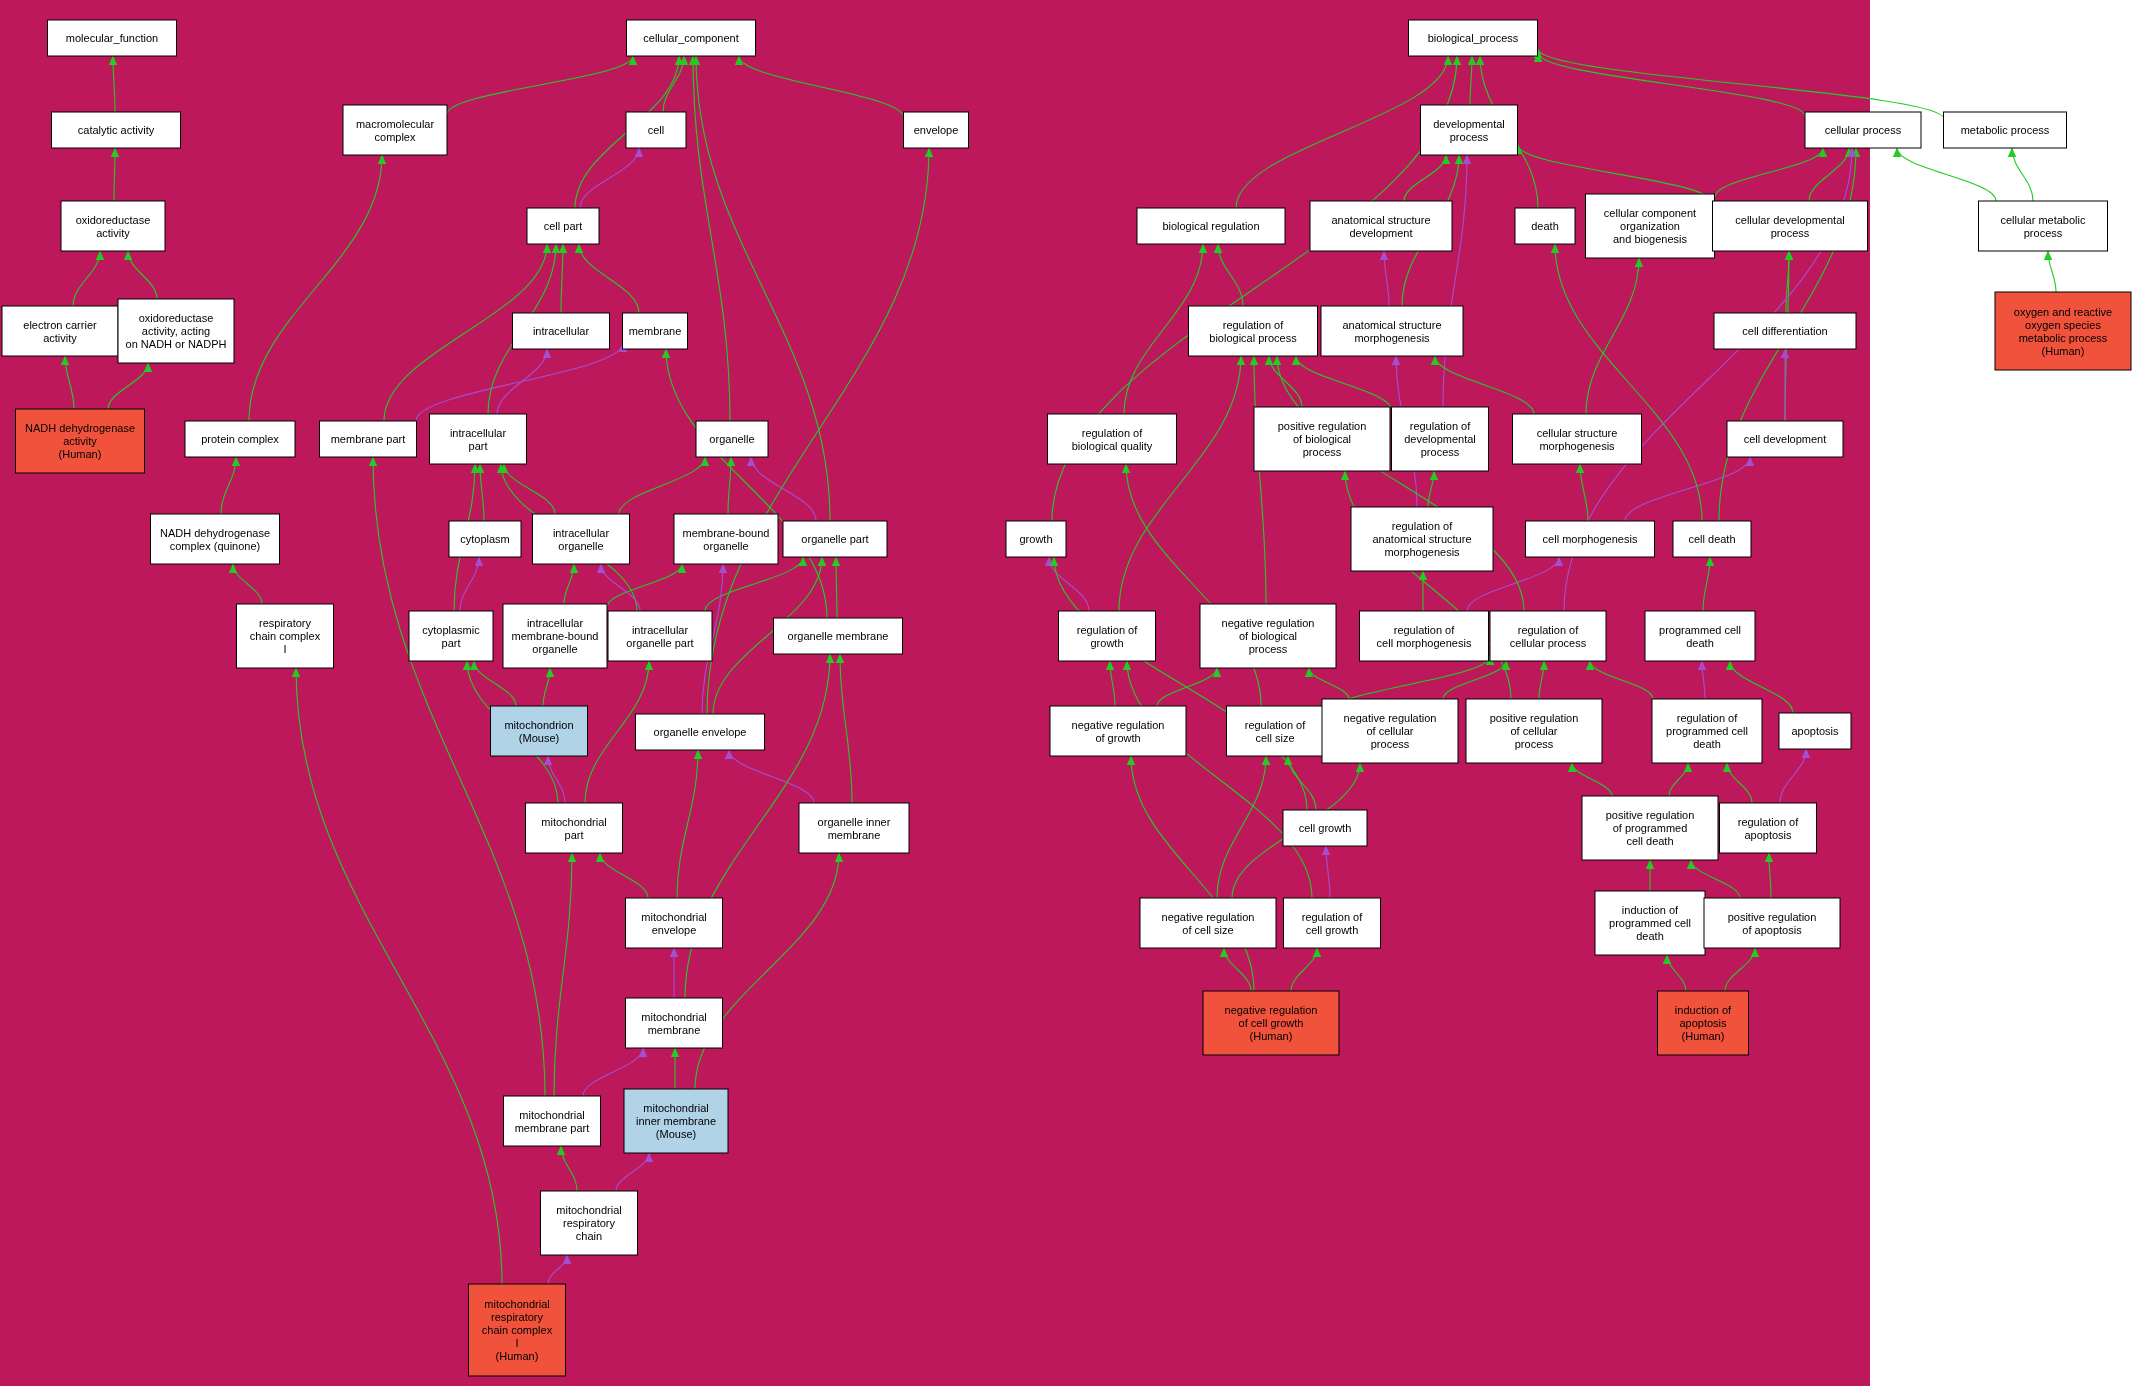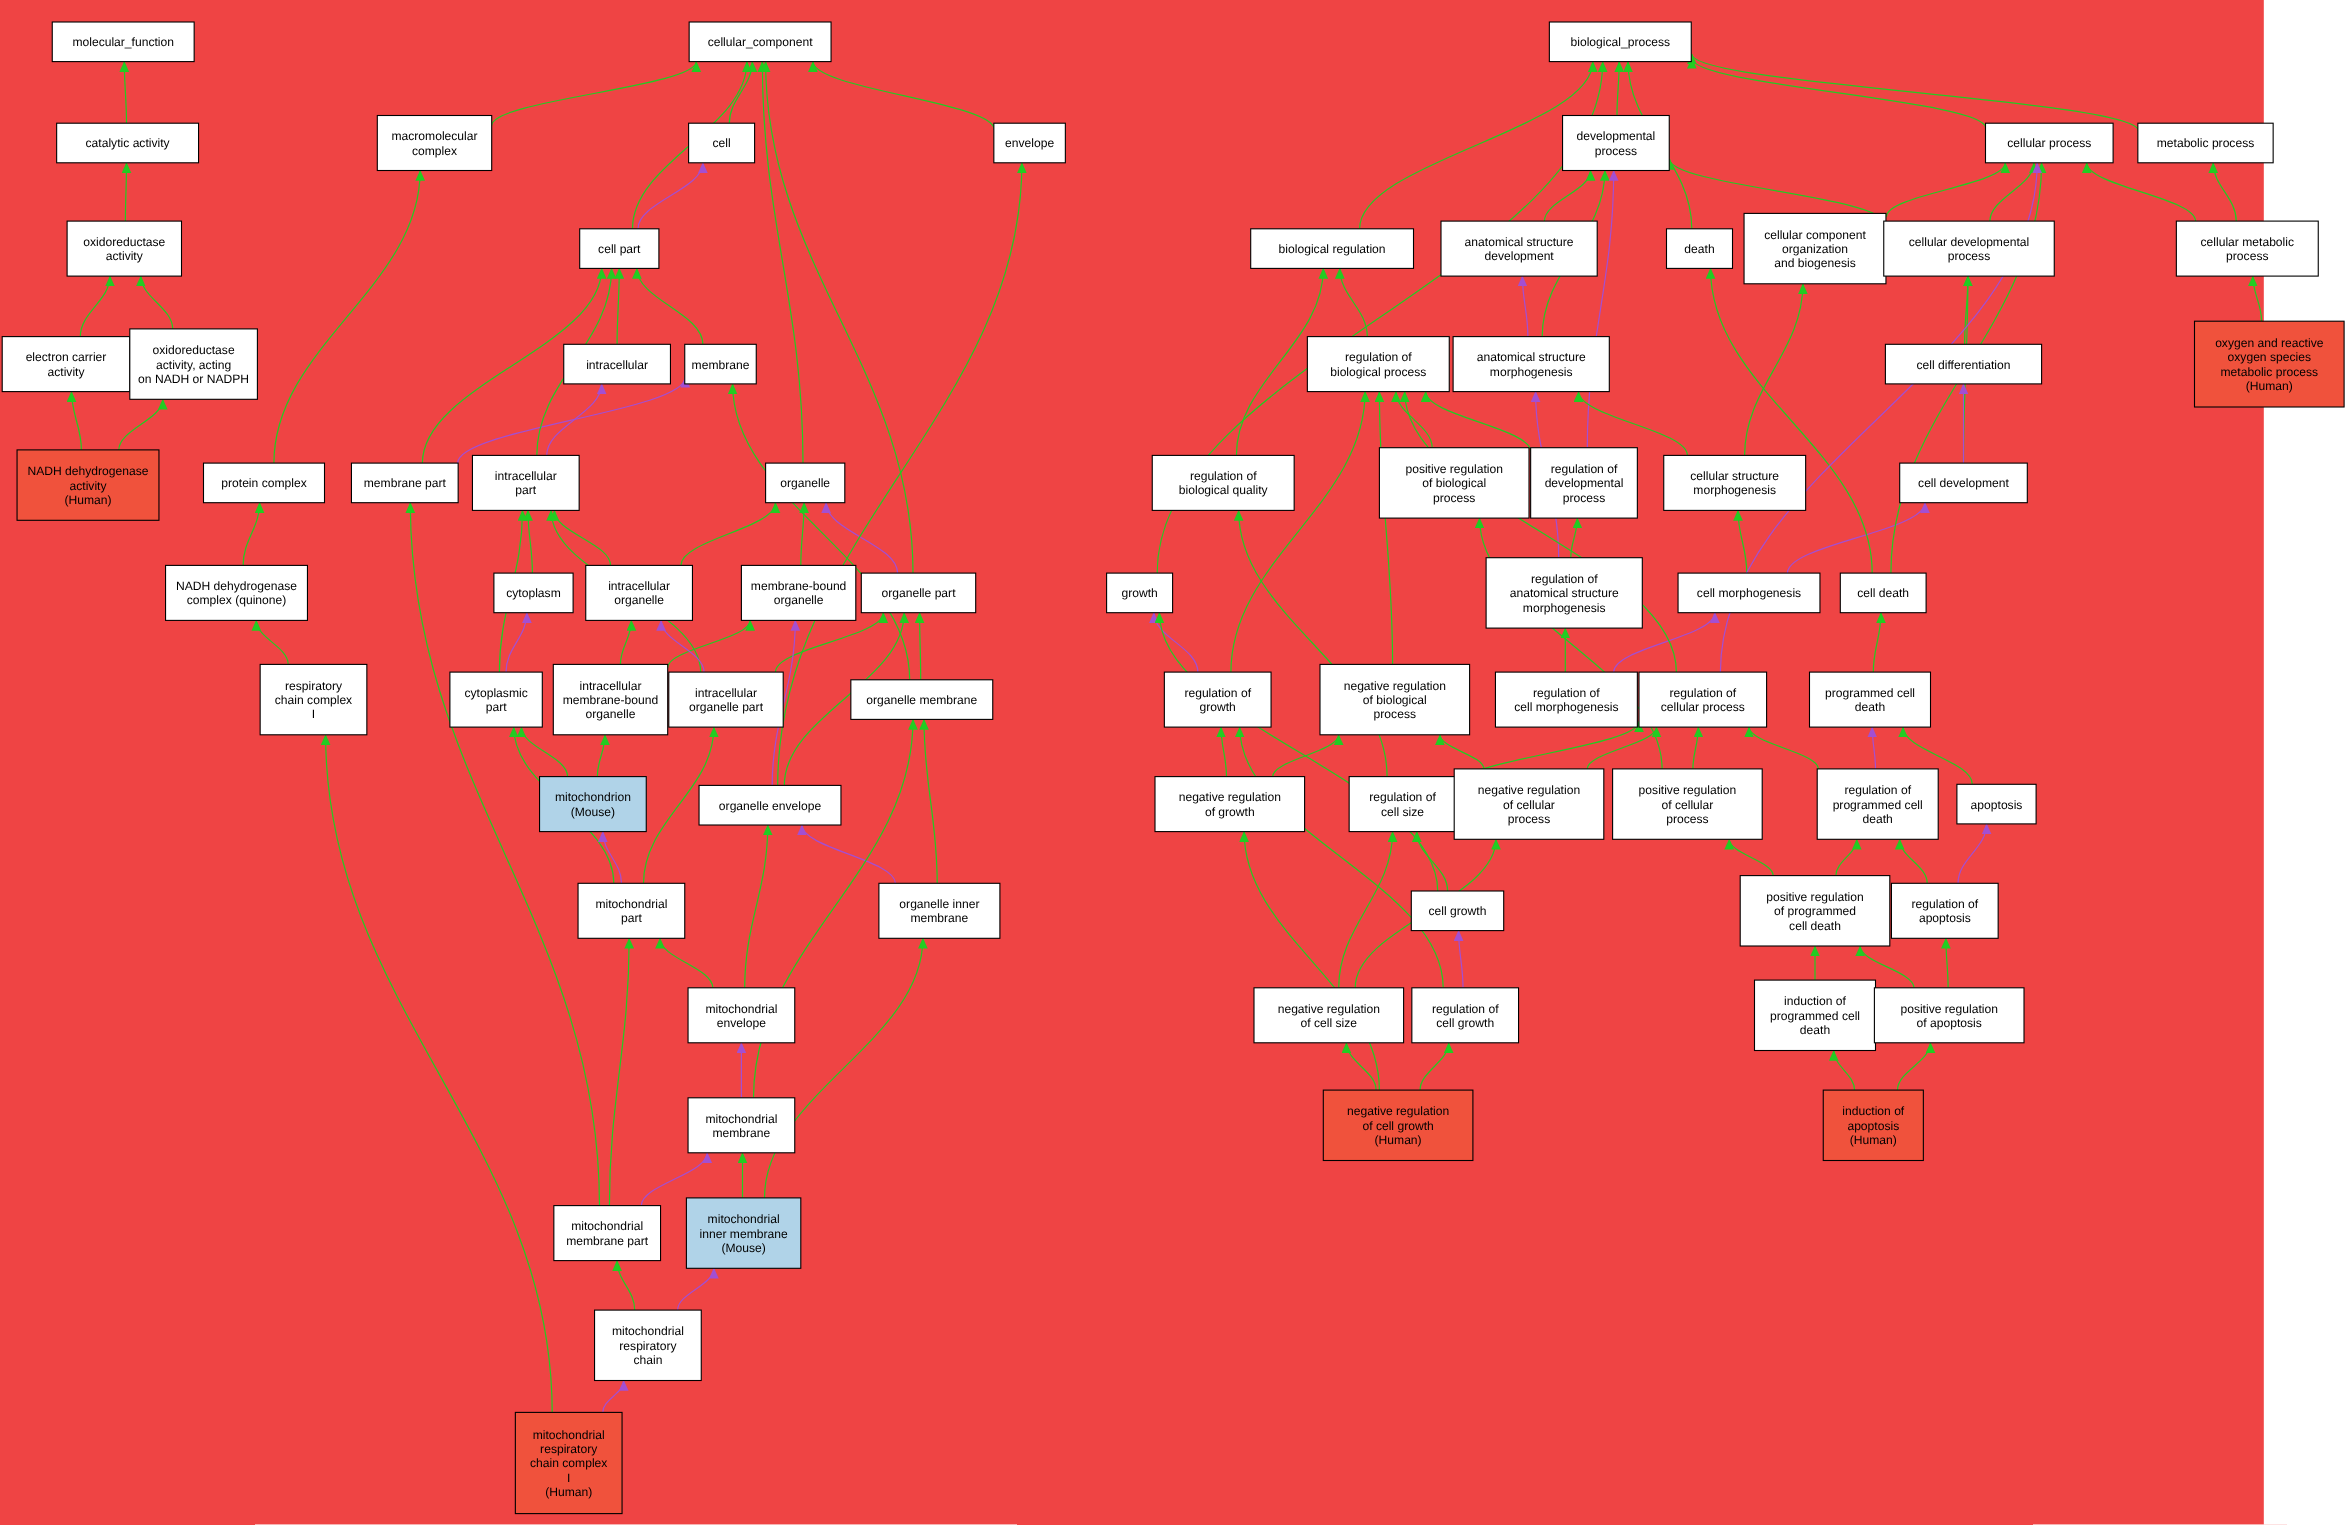--- a/index.html
+++ b/index.html
@@ -2,24 +2,24 @@
 <html><head>
 <meta charset="utf-8">
 <title>GO DAG</title>
 <style>
   html, body {
     margin: 0;
     padding: 0;
     background: #ffffff;
   }
   #stage {
-    width: 2058px;
+    width: 1870px;
     height: 1386px;
     position: relative;
-    background: #ef4444;
+    background: #be185d;
   }
   #go-graph {
     display: block;
   }
   #go-graph text {
     font-family: "Liberation Sans", "DejaVu Sans", sans-serif;
     font-size: 11px;
     fill: #000000;
     text-anchor: middle;
   }

